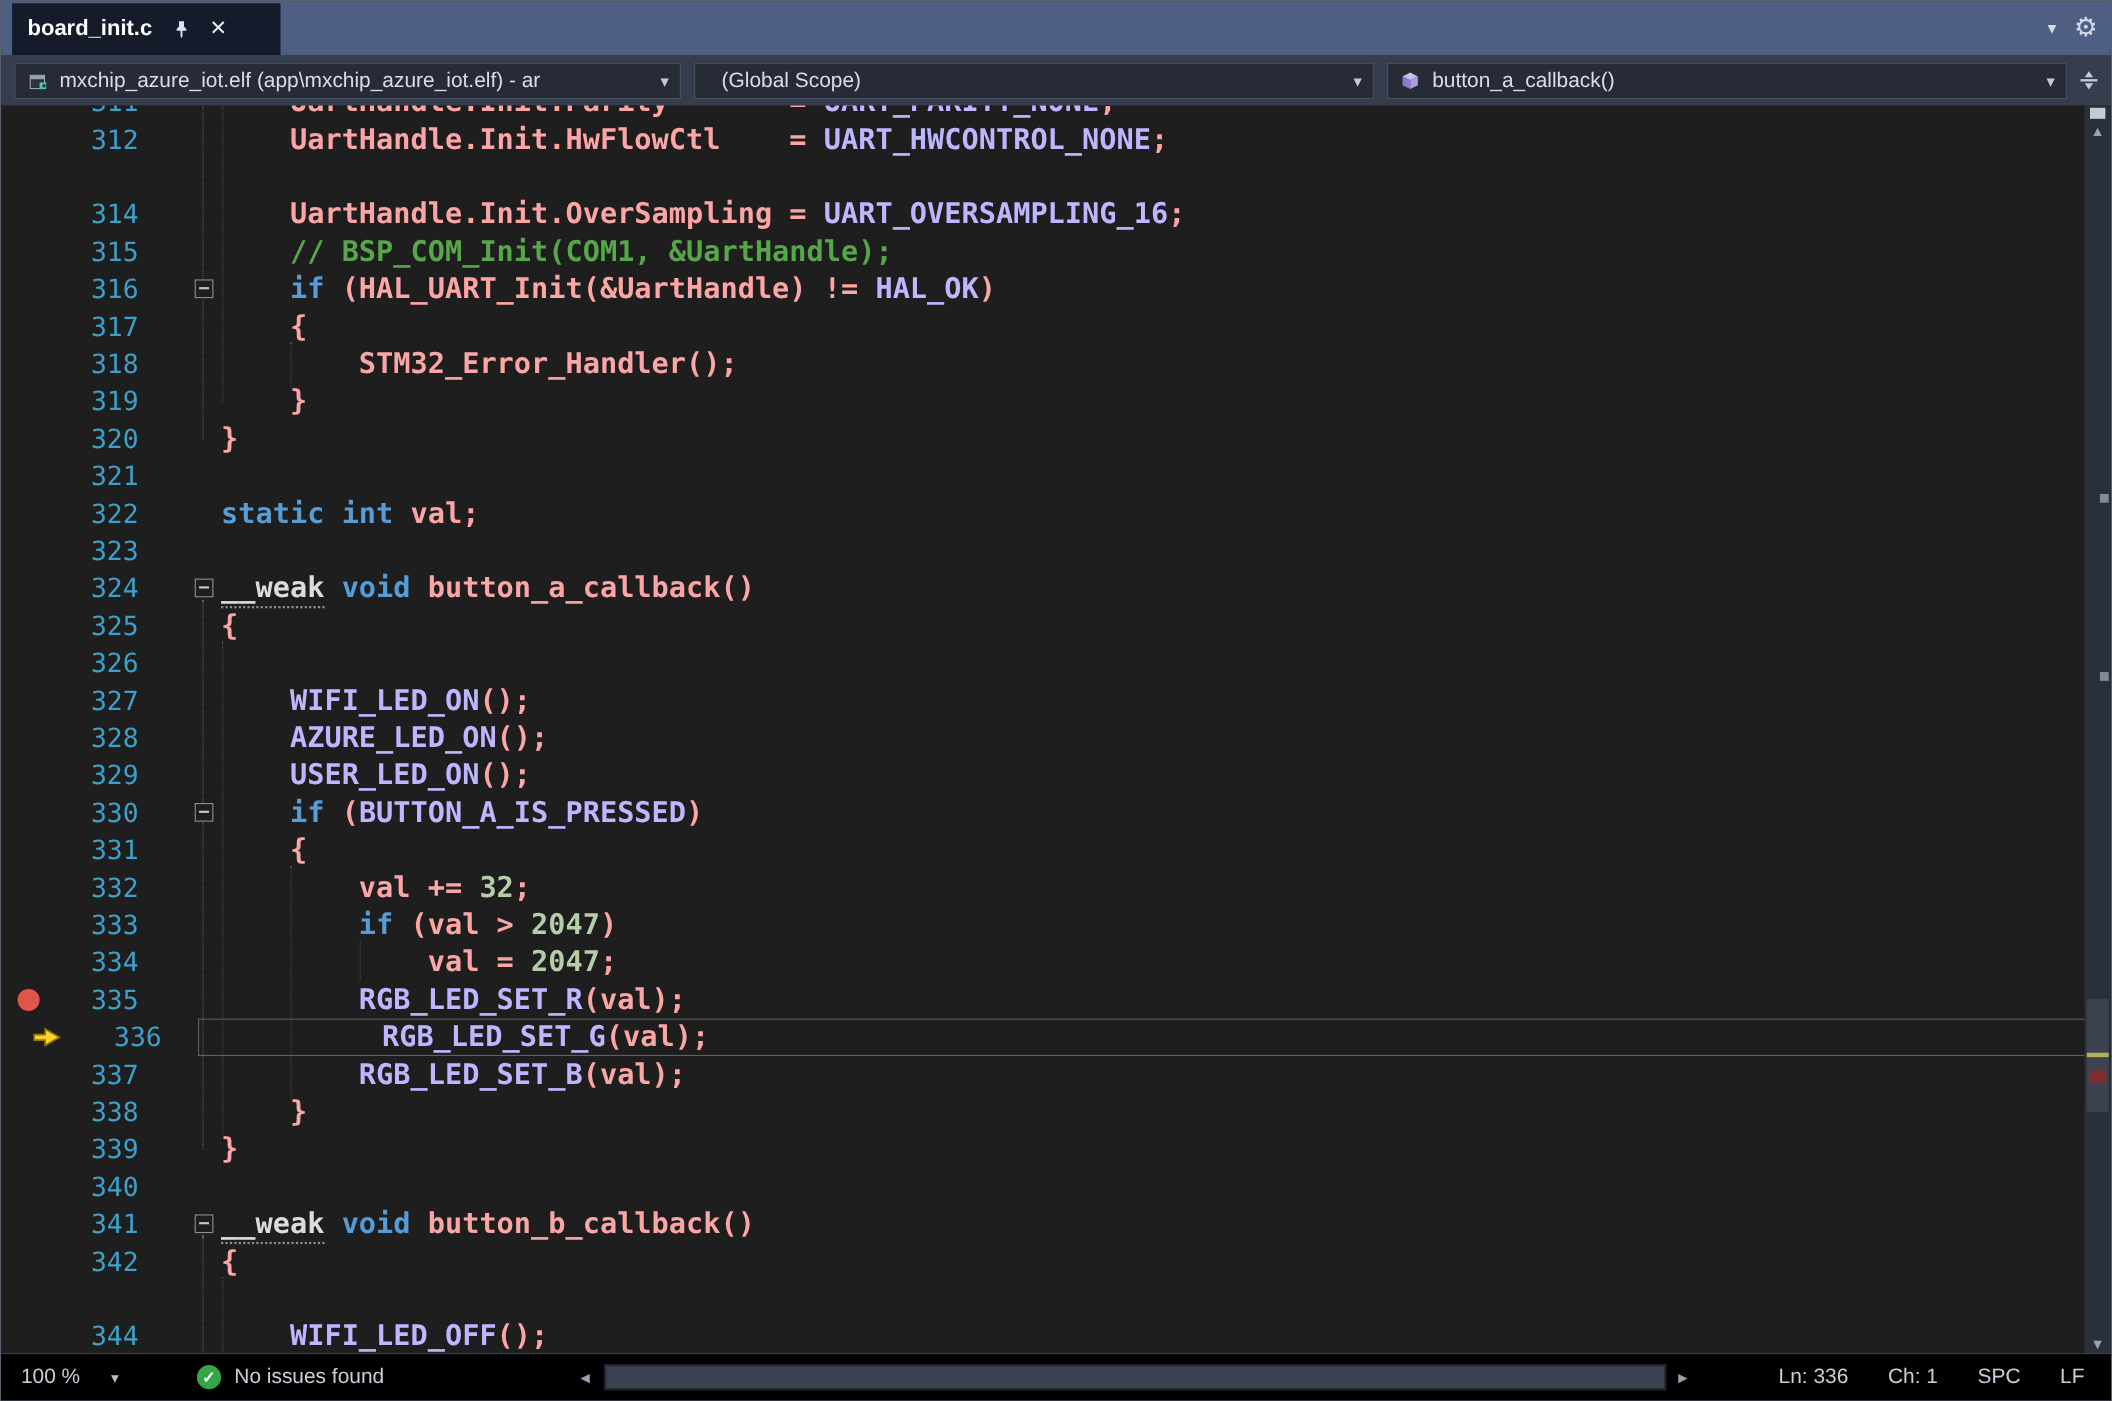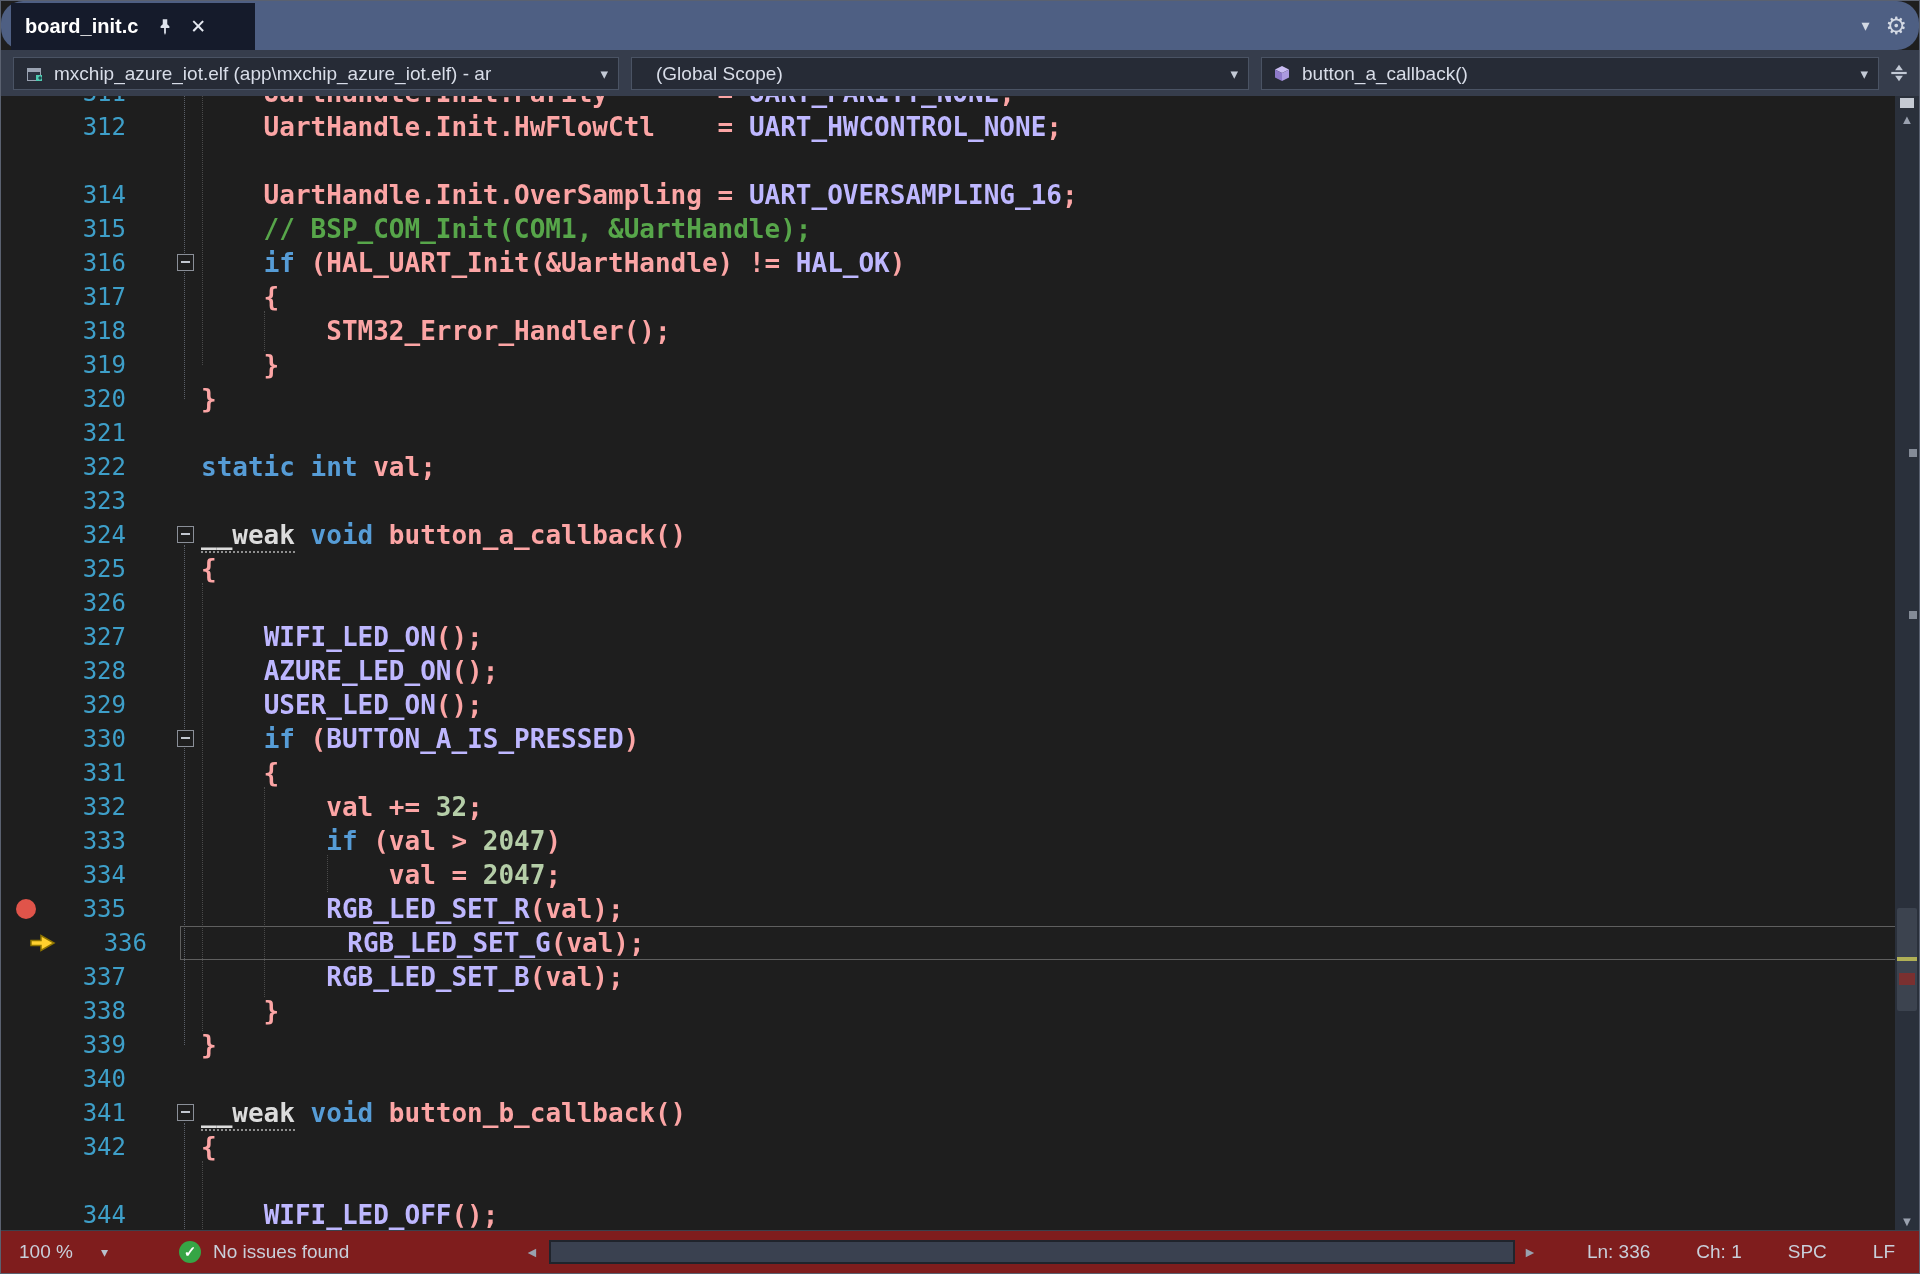--- a/index.html
+++ b/index.html
@@ -1,20 +1,20 @@
 <!DOCTYPE html>
 <html><head>
 <meta charset="utf-8">
 <style>
   html,body{margin:0;padding:0;background:#10131a;}
   body{width:1920px;height:1274px;overflow:hidden;font-family:"Liberation Sans",sans-serif;}
   .app{position:relative;width:1920px;height:1274px;background:#1E1E1E;border:1px solid #5A6170;box-sizing:border-box;}
 
   
-  .tabstrip{position:absolute;top:0;left:0;right:0;height:49px;background:#4E5F83;border-radius:22px;}
+  .tabstrip{position:absolute;top:0;left:0;right:0;height:49px;background:#4E5F83;}
   .tab{position:absolute;left:10px;top:2px;height:47px;width:244px;background:#151B2B;display:flex;align-items:center;padding:0 14px;box-sizing:border-box;}
   .tab-label{color:#FFFFFF;font-weight:bold;font-size:20px;margin-right:18px;white-space:nowrap;}
   .tab-pin{width:18px;height:18px;margin-right:16px;flex:none;}
   .tab-close{color:#E6EAF2;font-size:19px;line-height:19px;}
   .strip-icons{position:absolute;right:12px;top:0;height:49px;display:flex;align-items:center;gap:16px;color:#D3D9E4;}
   .strip-chevron{font-size:16px;}
   .strip-gear{font-size:24px;line-height:24px;}
 
   
   .navbar{position:absolute;top:49px;left:0;right:0;height:46px;background:#363D4C;padding-left:24px;}
@@ -48,31 +48,31 @@
   #sb-up{top:16px;}
   #sb-down{bottom:4px;}
   #vscroll-track{position:absolute;top:34px;bottom:22px;left:0;right:0;}
   .sbthumb{position:absolute;left:2px;width:20px;background:#3C434F;border-radius:2px;}
   .sbmark{position:absolute;}
   .sb-change{right:2px;width:8px;height:8px;background:#848B97;}
   .sb-caret{left:2px;width:20px;height:4px;background:#B0B056;}
   .sb-breakpoint{left:4px;width:16px;height:12px;background:#7A3030;}
 
   
-  .bottombar{position:absolute;left:0;right:0;bottom:0;height:42px;background:#7f1d1d;border-top:1px solid #3A414C;color:#C9CFDA;font-size:19px;}
+  .bottombar{position:absolute;left:0;right:0;bottom:0;height:42px;background:#000000;border-top:1px solid #3A414C;color:#C9CFDA;font-size:19px;}
   .zoom{position:absolute;left:18px;top:0;height:42px;display:flex;align-items:center;gap:28px;}
   .zoomcaret{font-size:14px;color:#B9C0CC;}
   .health{position:absolute;left:178px;top:0;height:42px;display:flex;align-items:center;gap:12px;}
   .hicon{width:22px;height:22px;border-radius:50%;background:#36A545;color:#fff;font-size:15px;display:flex;align-items:center;justify-content:center;font-weight:bold;flex:none;}
   .harrow{position:absolute;top:0;height:42px;display:flex;align-items:center;color:#99A1AF;font-size:14px;}
   #hleft{left:524px;}
   #hright{left:1522px;}
   .htrack{position:absolute;left:548px;width:966px;top:9px;height:24px;background:#20242C;}
   .hthumb{position:absolute;left:2px;right:2px;top:2px;bottom:2px;background:#3A4150;}
-  .posinfo{position:absolute;right:24px;top:0;height:42px;display:flex;align-items:center;gap:46px;}
+  .posinfo{position:absolute;right:24px;top:0;height:42px;display:flex;align-items:center;gap:36px;}
 </style>
 </head>
 <body>
 
 <div class="app">
 
   <div class="tabstrip">
     <div class="tab">
       <span class="tab-label">board_init.c</span>
       <span class="tab-pin">

